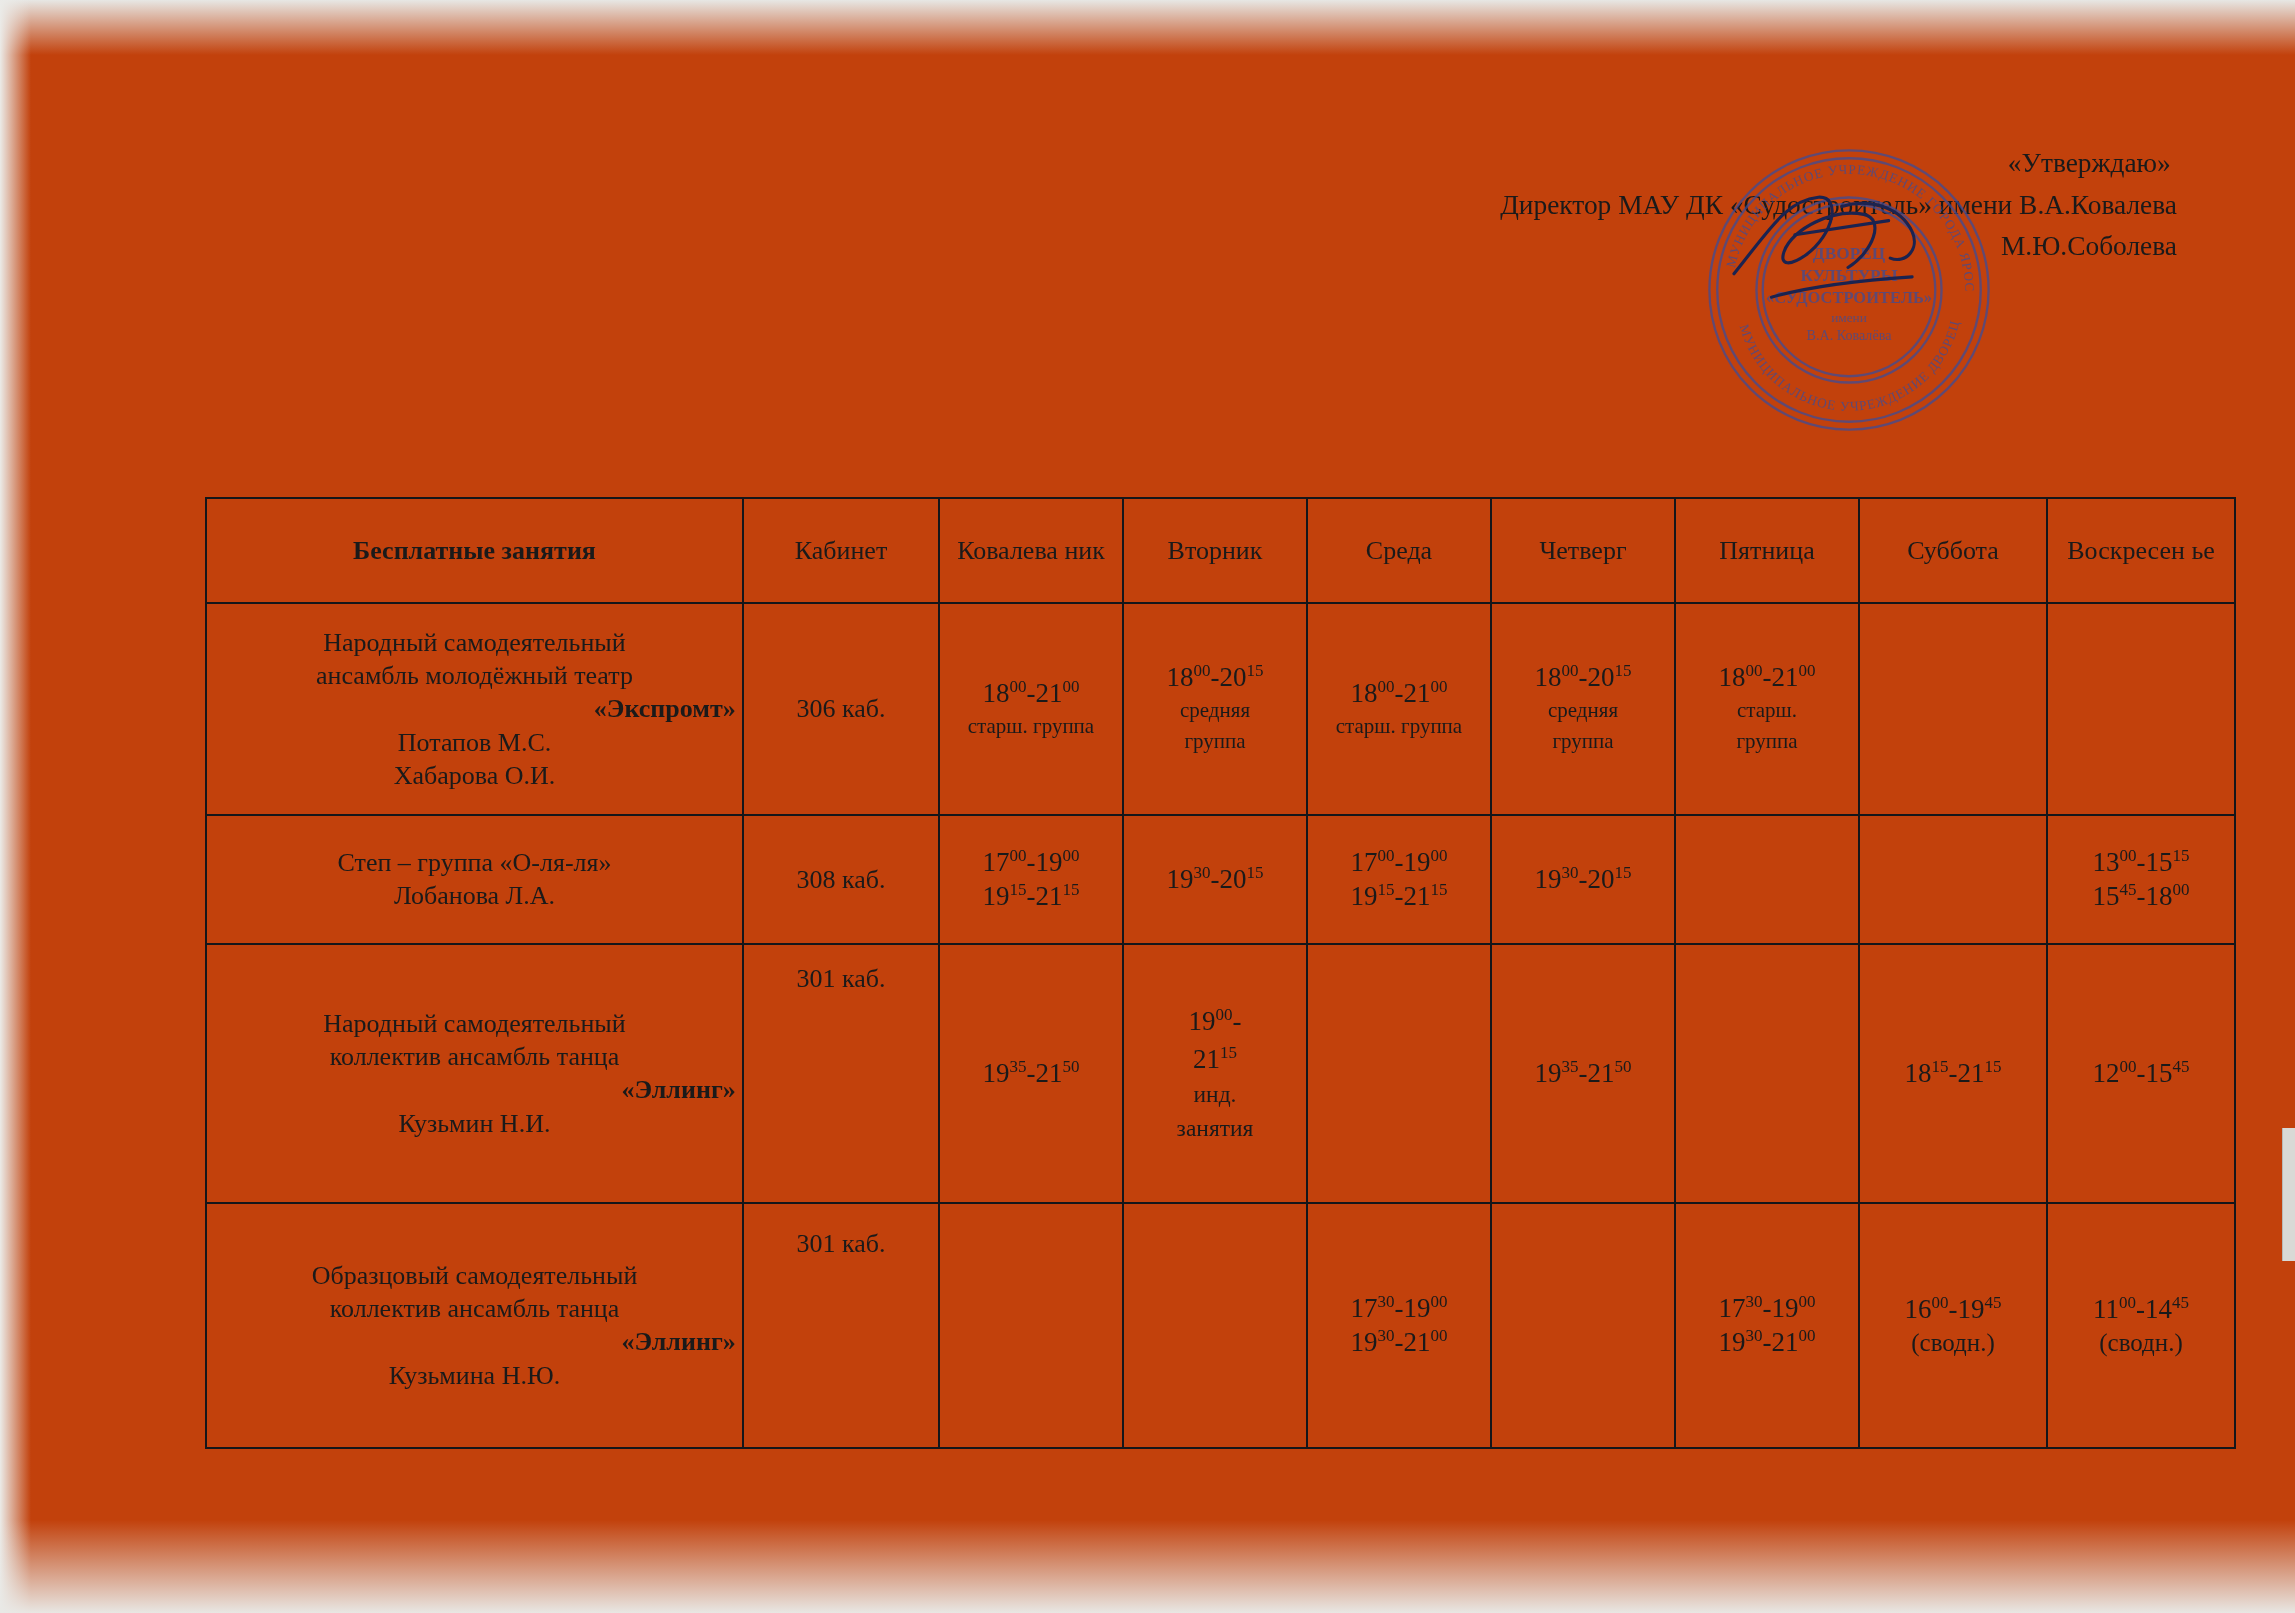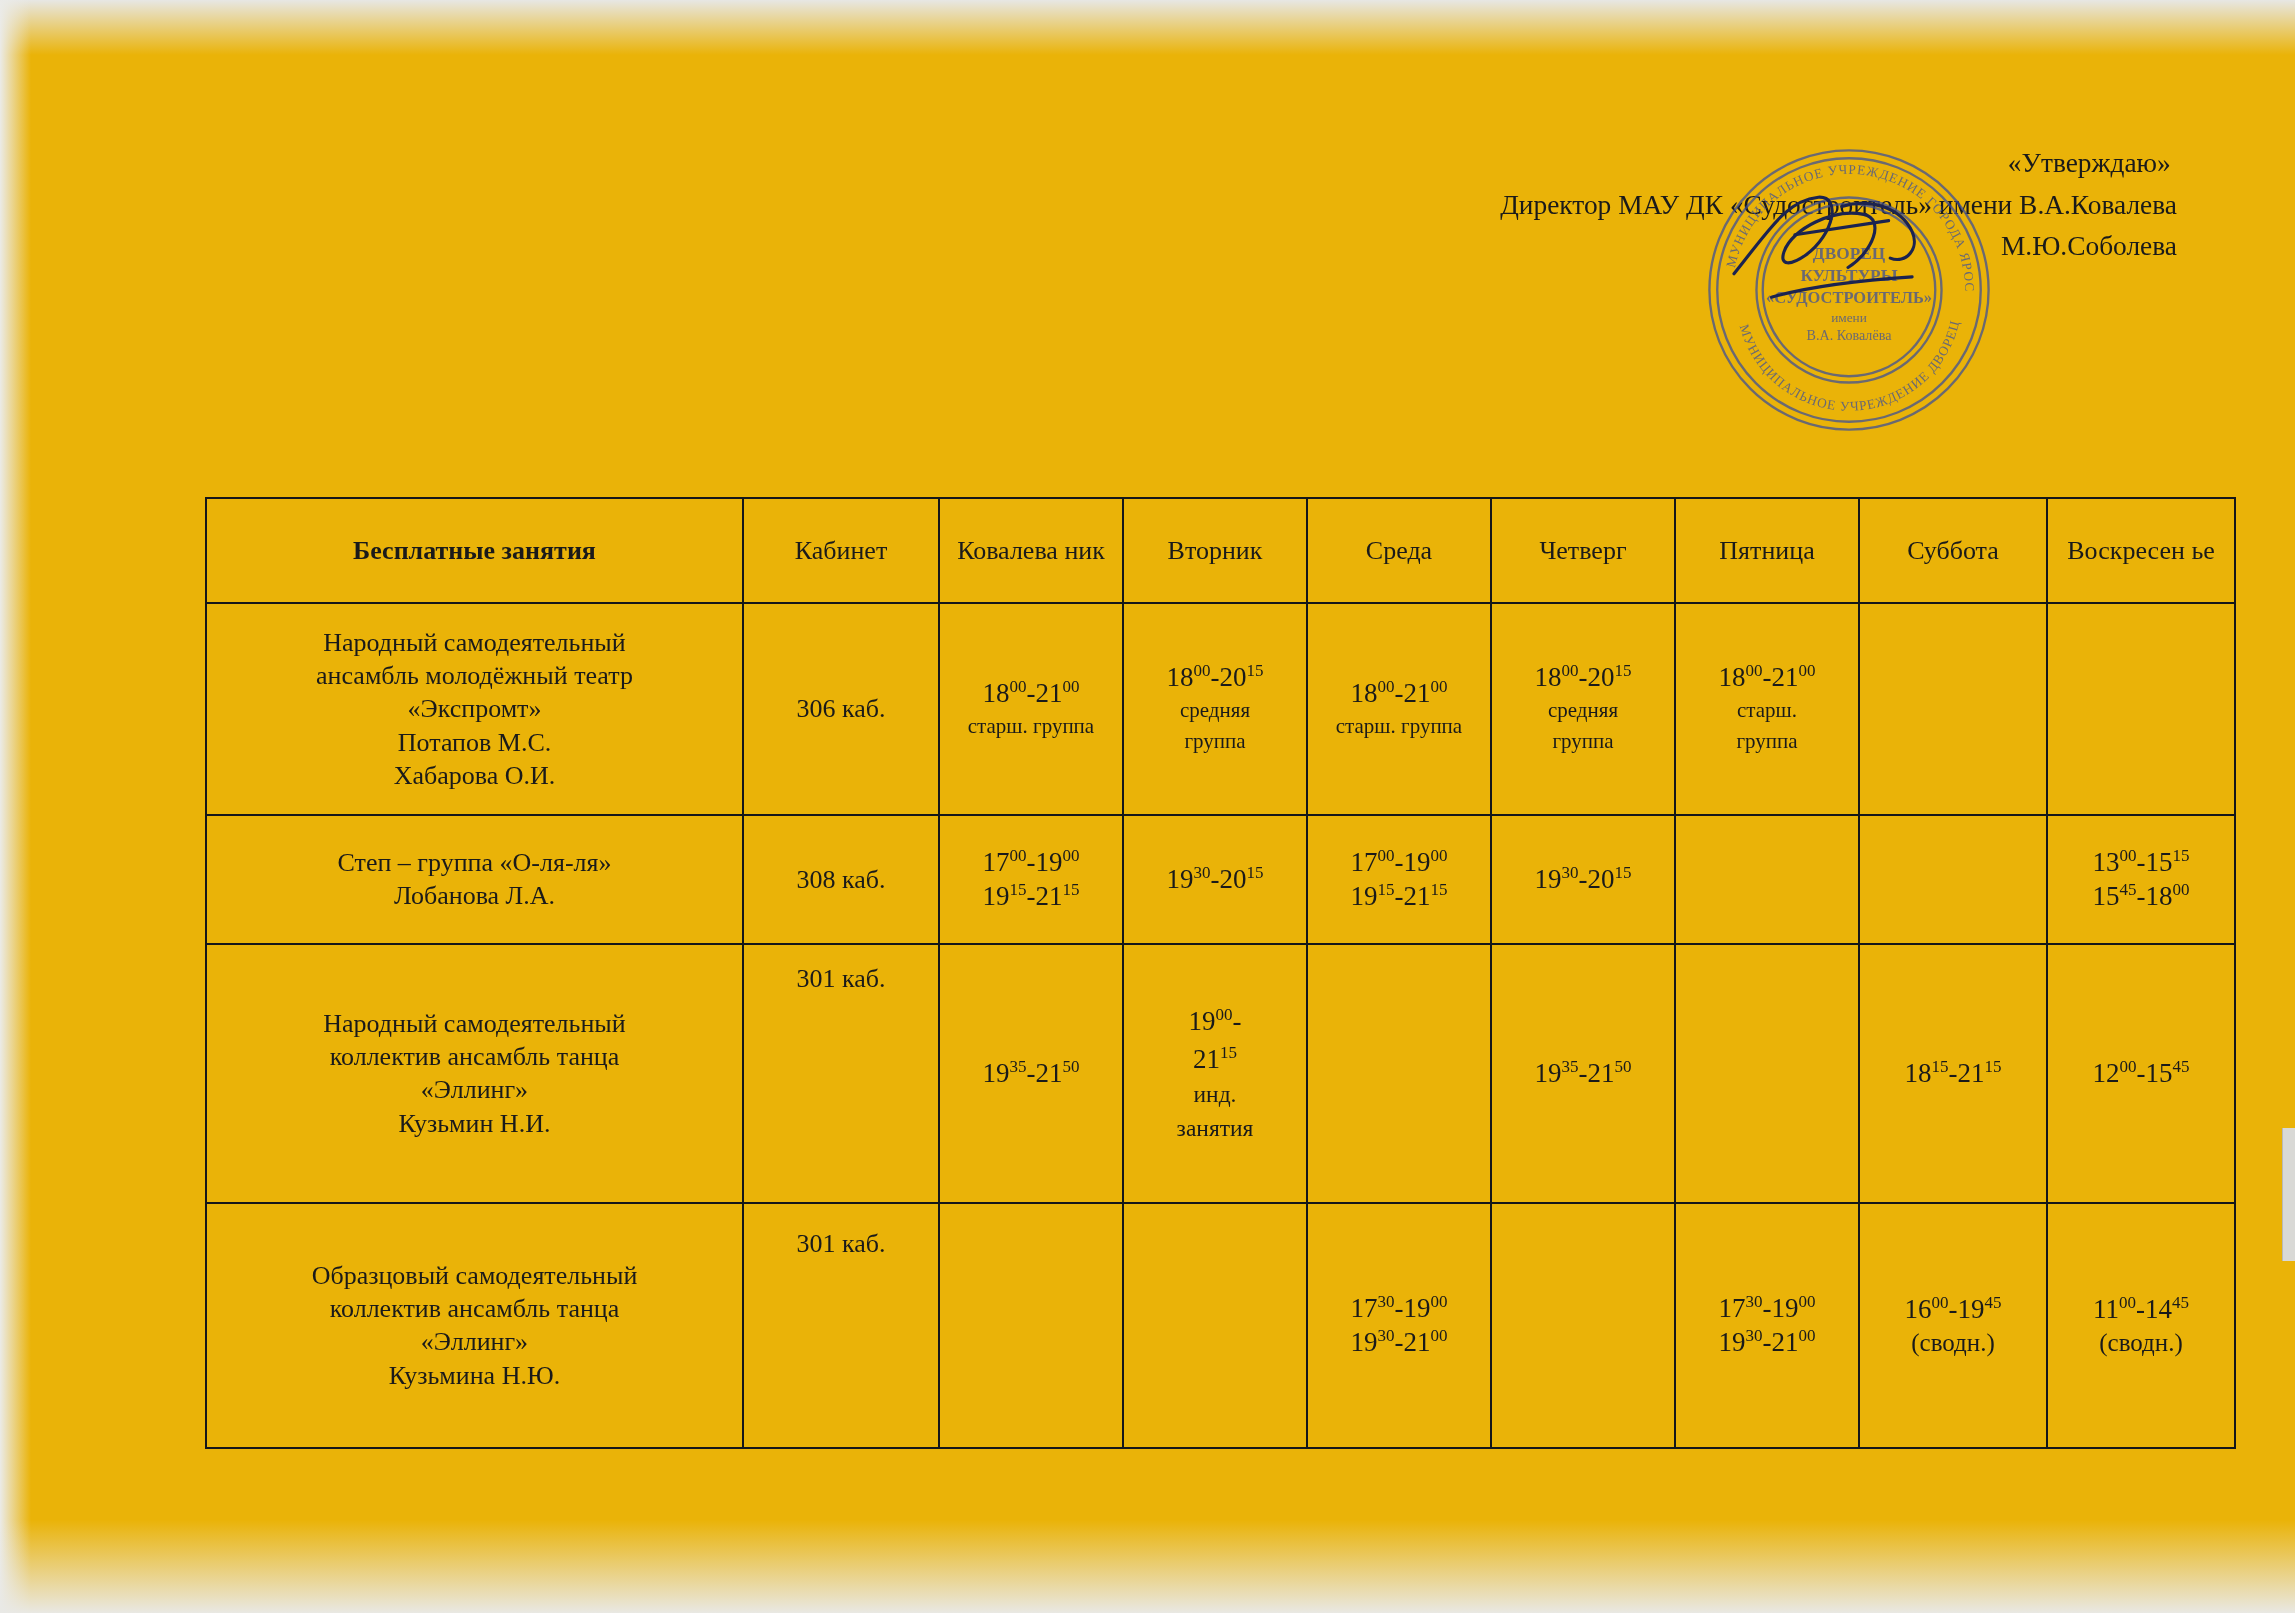--- a/index.html
+++ b/index.html
@@ -12,21 +12,21 @@
     height: 1614px;
     font-family: "Liberation Serif", serif;
     color: #1a1a1a;
     position: relative;
     overflow: hidden;
   }
 
   .page {
     position: absolute;
     inset: 0;
-    background: #eab308;
+    background: #c2410c;
   }
 
   
   .scan-shade-top {
     position: absolute;
     top: 0; left: 0; right: 0;
     height: 55px;
     background: linear-gradient(to bottom, #e7e7e4 0%, rgba(253,253,252,0) 100%);
     pointer-events: none;
   }
@@ -137,21 +137,21 @@
   col.c-name   { width: 537px; }
   col.c-room   { width: 196px; }
   col.c-day    { width: 184px; }
   col.c-day-wide { width: 188px; }
 
   .cell-name {
     font-size: 27px;
     line-height: 1.30;
     padding: 14px 11px;
   }
-  .cell-name .bold { font-weight: normal; }
+  .cell-name .bold { font-weight: bold; text-align: right; }
 
   .row-teatr td { height: 200px; }
   .row-step td { height: 118px; }
   .row-elling1 td { height: 235px; }
   .row-elling2 td { height: 215px; }
 
   .time {
     white-space: nowrap;
     font-size: 27px;
   }

